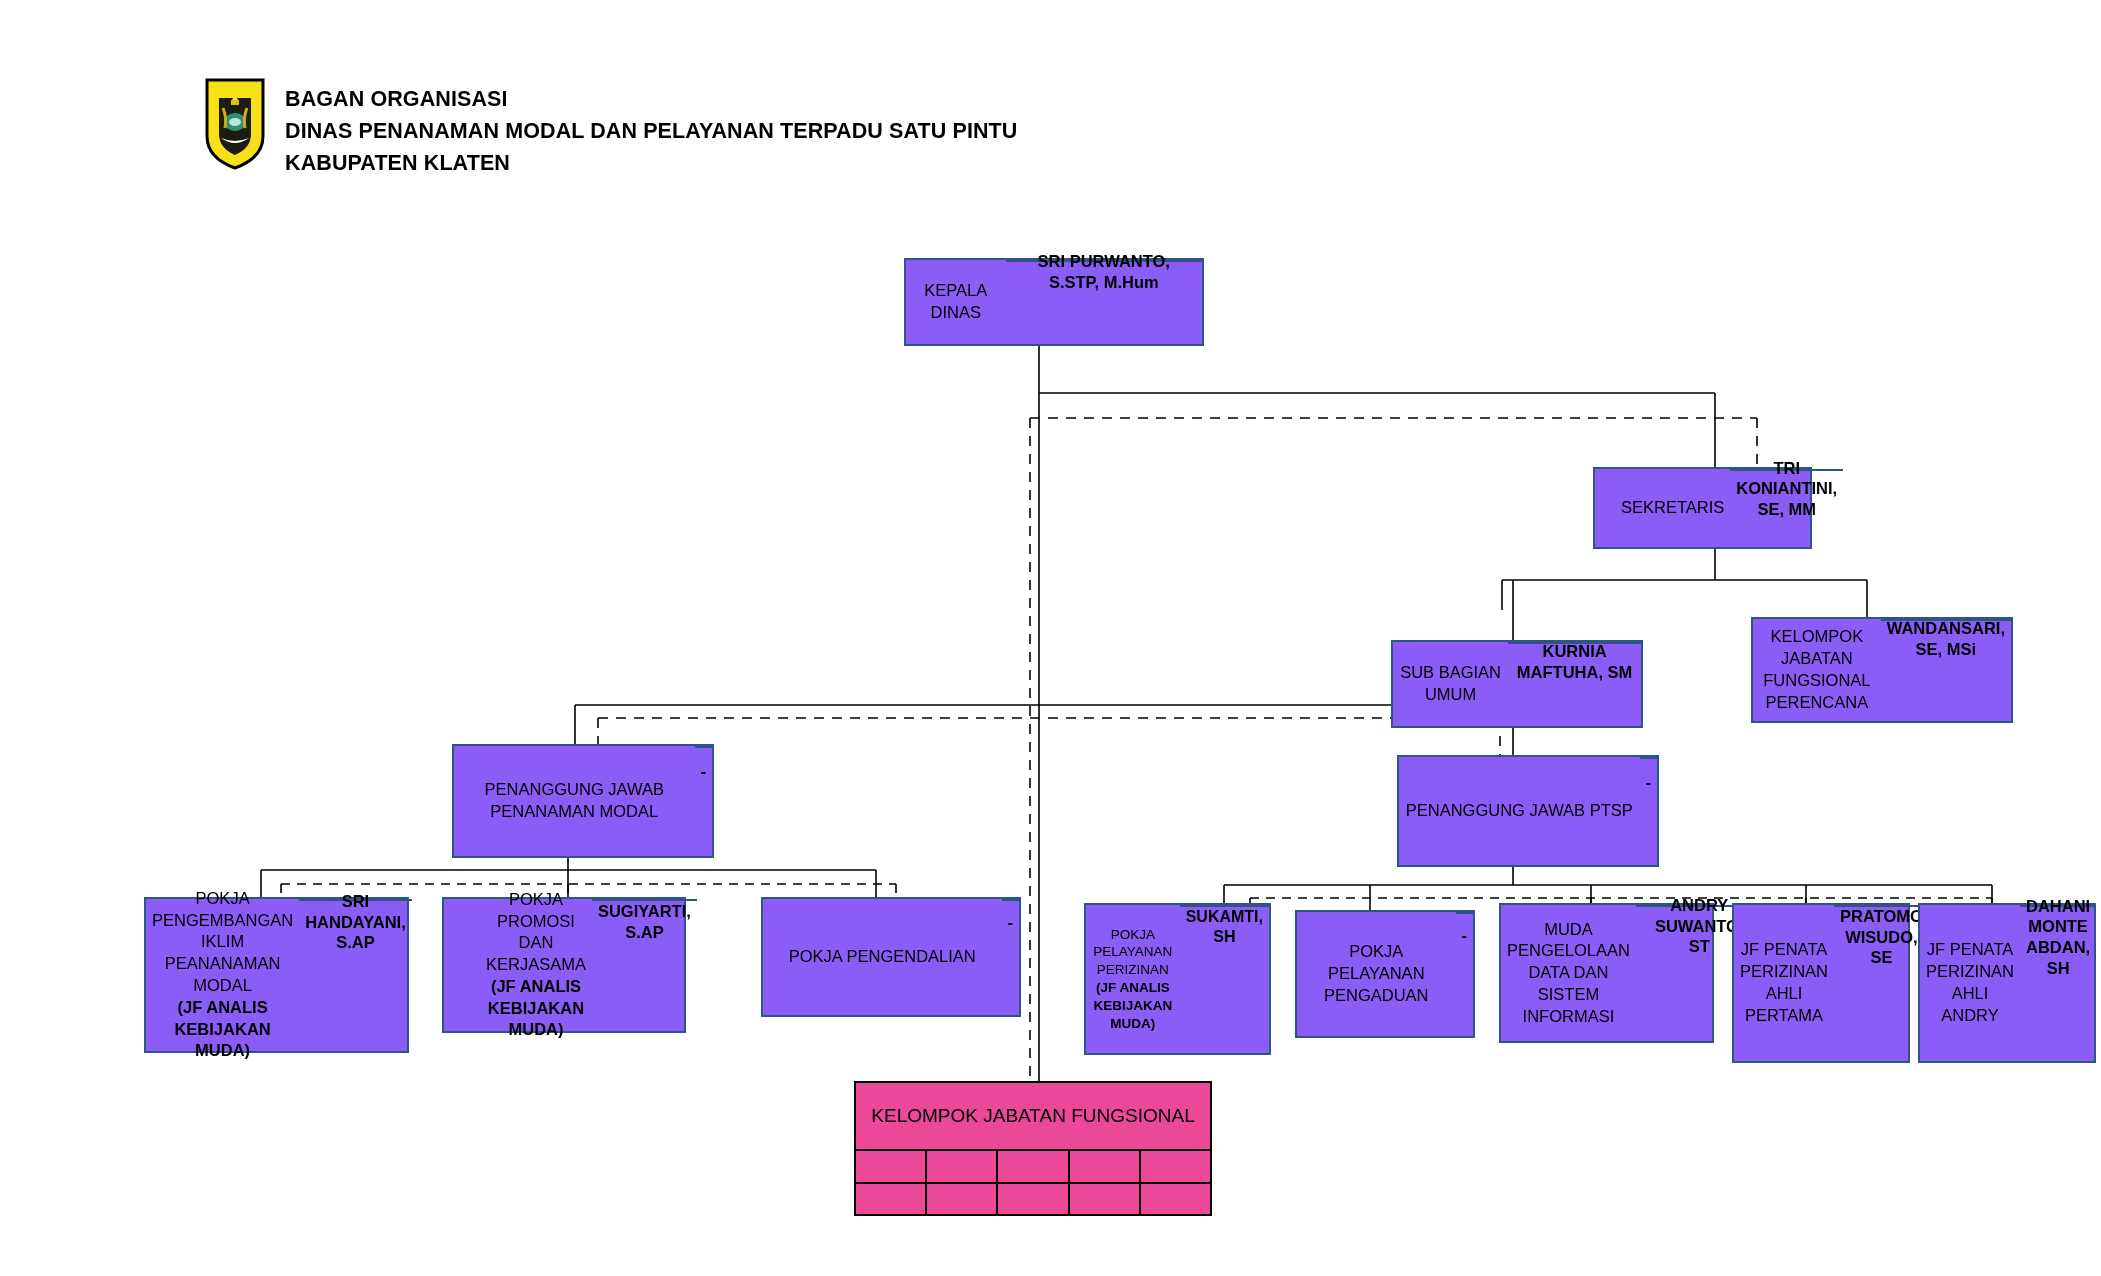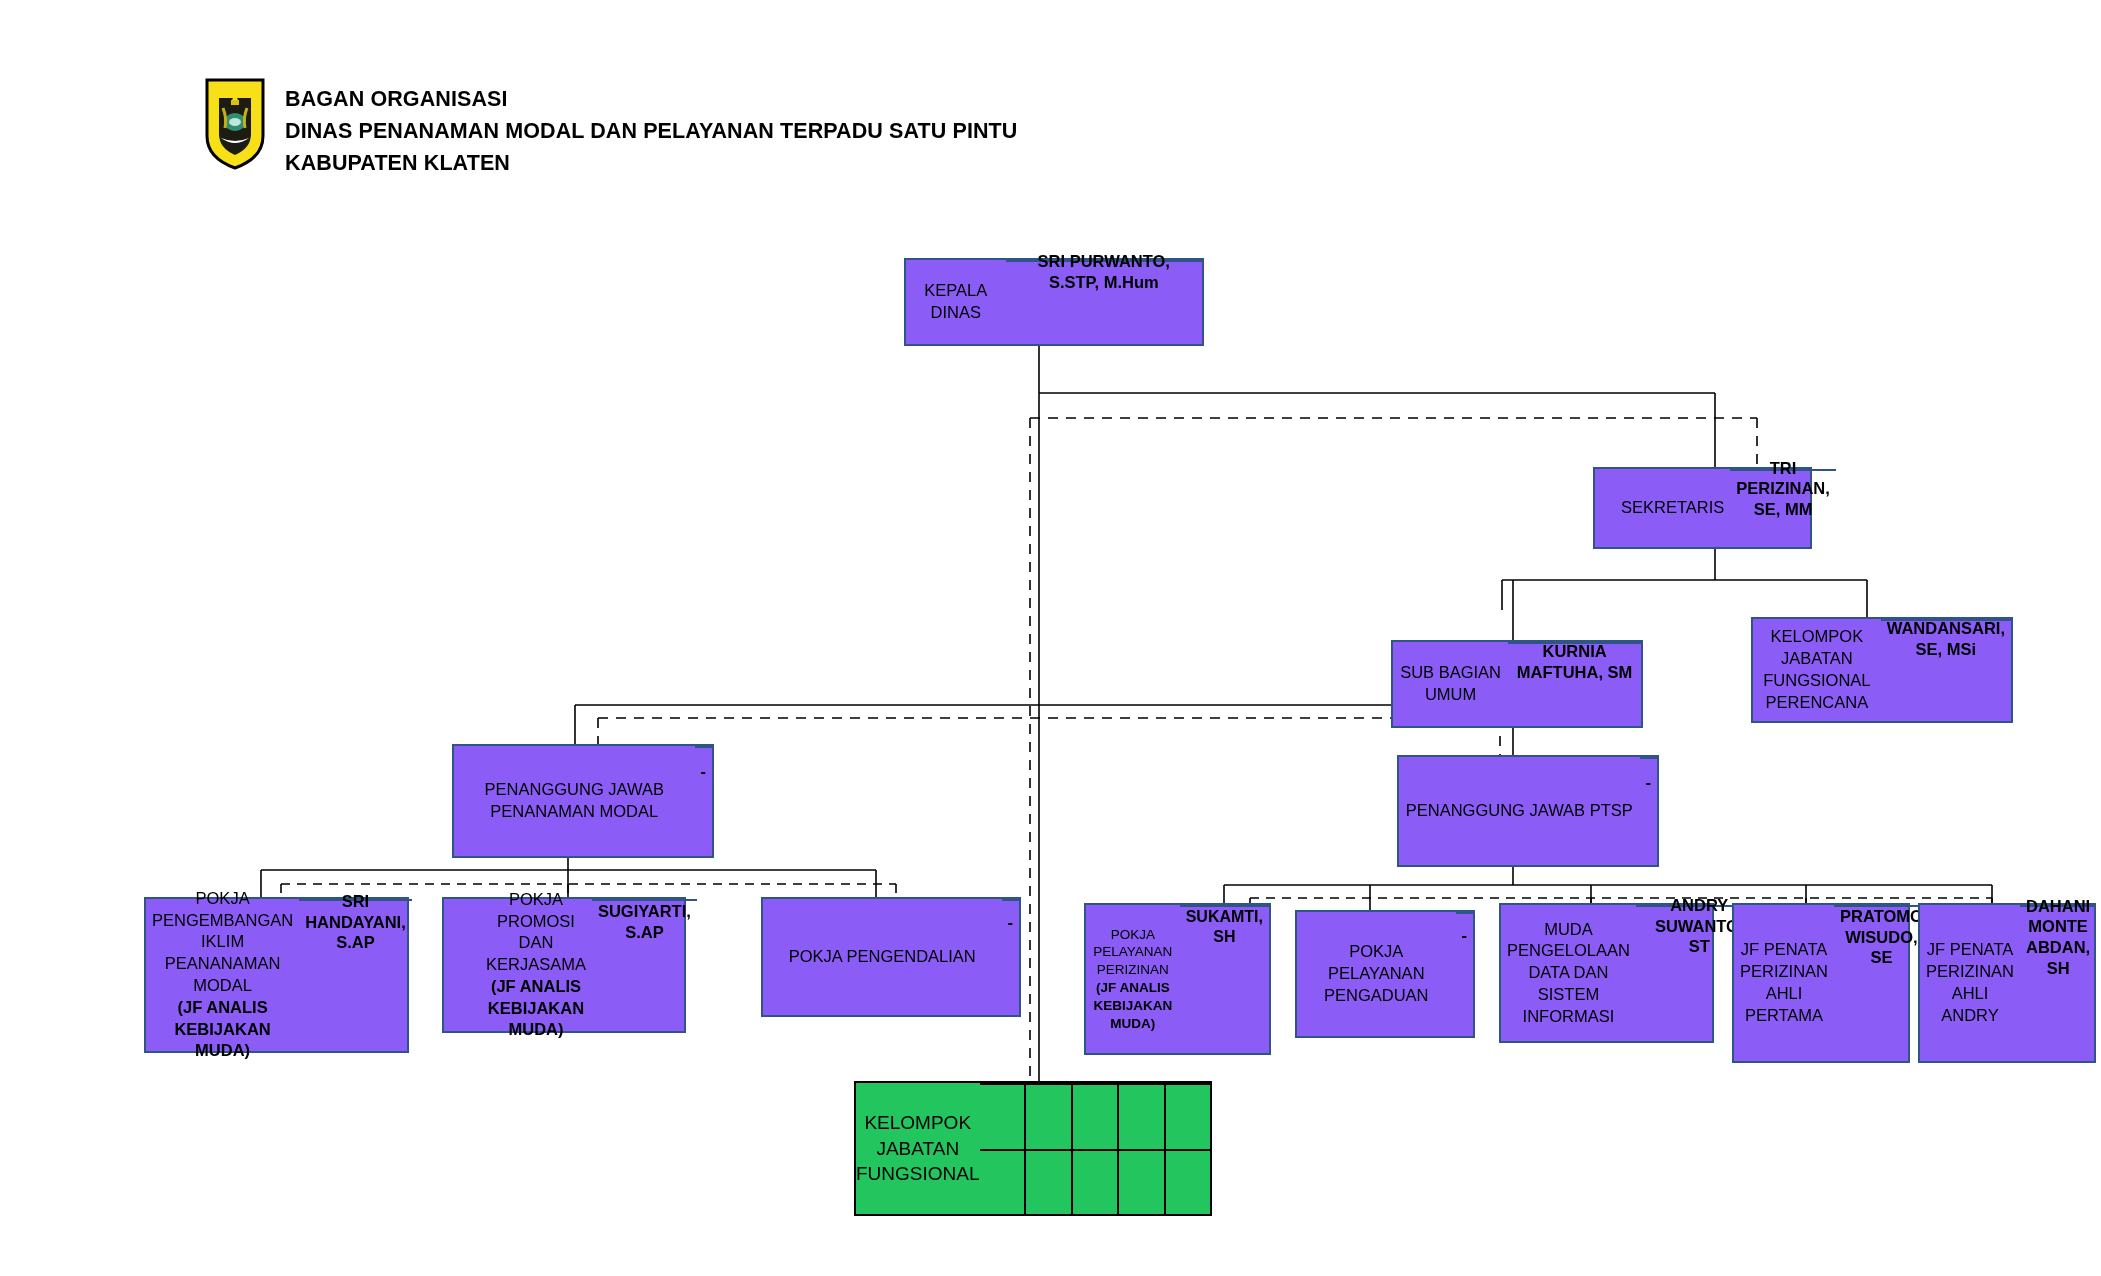--- a/index.html
+++ b/index.html
@@ -126,22 +126,23 @@
 
   #n-jf-muda      { left: 1903px; top: 903px; width: 178px; height: 160px; }
   #n-jf-muda .name{ height: 62px; }
 
   
   #kjf {
     position: absolute;
     left: 854px; top: 1081px;
     width: 358px; height: 135px;
     border: 2px solid #000000;
-    background: #22c55e;
-    display: flex;
+    background: #ec4899;
+    display: flex;
+    flex-direction: column;
     z-index: 6;
   }
   #kjf .kjf-title {
     flex: 0 0 66px;
     display: flex;
     align-items: center;
     justify-content: center;
     text-align: center;
     font-size: 19px;
     line-height: 1.35;
@@ -245,21 +246,21 @@
     </g>
   </svg>
 
   <div class="node" id="n-kepala">
     <div class="title">KEPALA DINAS</div>
     <div class="name">SRI PURWANTO, S.STP, M.Hum</div>
   </div>
 
   <div class="node" id="n-sekretaris">
     <div class="title">SEKRETARIS</div>
-    <div class="name">TRI PERIZINAN, SE, MM</div>
+    <div class="name">TRI KONIANTINI, SE, MM</div>
   </div>
 
   <div class="node" id="n-subbag">
     <div class="title">SUB BAGIAN UMUM</div>
     <div class="name">KURNIA MAFTUHA, SM</div>
   </div>
 
   <div class="node" id="n-perencana">
     <div class="title">
       <div>

